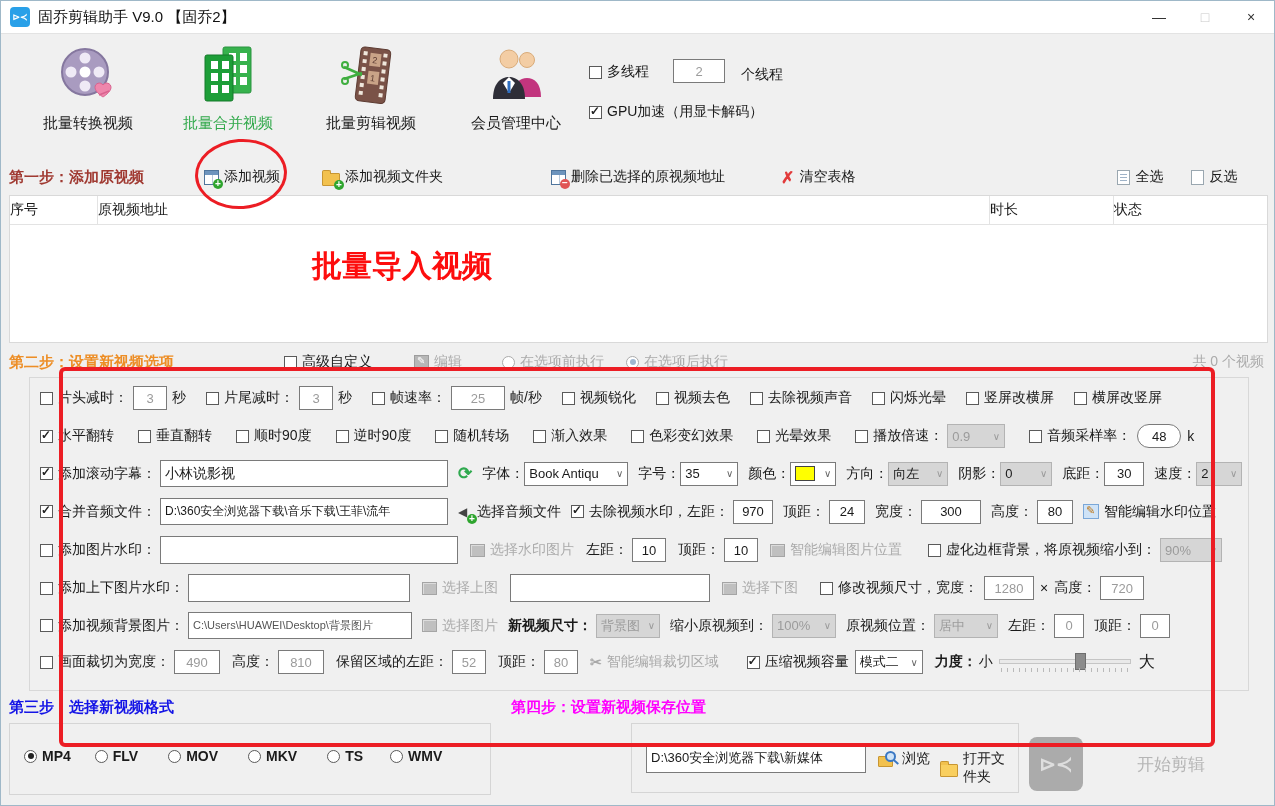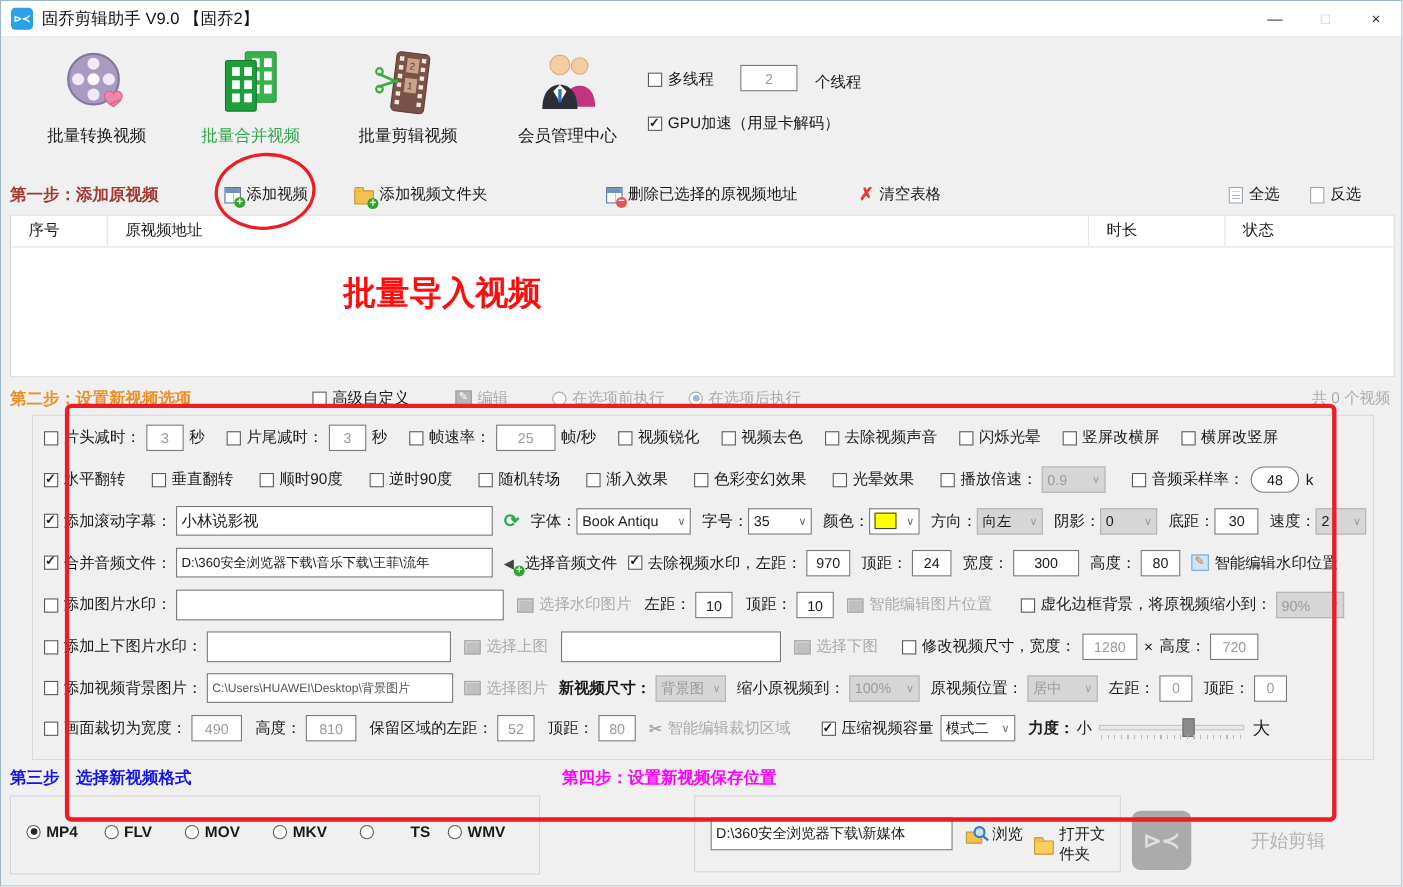--- a/index.html
+++ b/index.html
@@ -55,21 +55,21 @@
   .i-browse::after{content:"";position:absolute;left:7px;top:0;width:7px;height:7px;border:2px solid #3b78c3;border-radius:50%;background:#cfe3f7;}
   .i-browse .handle{position:absolute;left:15px;top:10px;width:6px;height:2px;background:#3b78c3;transform:rotate(40deg);}
   
   .steprow{position:absolute;left:8px;display:flex;align-items:center;}
   .step-title{font-weight:bold;font-size:15px;}
   .s1{color:#a03a32;} .s2{color:#ed8e26;} .s3{color:#1515e6;} .s4{color:#ff00ff;}
   .toolbtn{display:inline-flex;align-items:center;cursor:pointer;}
   
   .vtable{position:absolute;left:8px;top:194px;width:1259px;height:148px;background:#fff;border:1px solid #d9d9d9;box-sizing:border-box;}
   .vhead{display:flex;height:28px;border-bottom:1px solid #e3e3e3;align-items:center;}
-  .vhead .hc{height:100%;display:flex;align-items:center;padding-left:16px;border-right:1px solid #e3e3e3;box-sizing:border-box;font-size:14px;}
+  .vhead .hc{height:100%;display:flex;align-items:center;padding-left:0;border-right:1px solid #e3e3e3;box-sizing:border-box;font-size:14px;}
   .vhint{position:absolute;left:302px;top:50px;font-size:30px;font-weight:bold;color:#fd0d0d;}
   
   .panel{position:absolute;left:28px;top:376px;width:1220px;height:314px;border:1px solid #d8d8d8;box-sizing:border-box;}
   .orow{position:absolute;left:10px;display:flex;align-items:center;white-space:nowrap;}
   
   .slider{position:relative;width:132px;height:22px;flex:none;}
   .slider .track{position:absolute;left:0;right:0;top:8px;height:3px;background:#e9e9e9;border:1px solid #c5c5c5;}
   .slider .thumb{position:absolute;left:58%;top:2px;width:9px;height:15px;background:#8c8c8c;border:1px solid #6e6e6e;}
   .slider .ticks{position:absolute;left:2px;right:2px;top:17px;height:4px;background:repeating-linear-gradient(to right,#b9b9b9 0 1px,transparent 1px 6px);}
   
@@ -542,21 +542,21 @@
           <span>FLV</span>
         </span>
       <span class="grp" style="margin-right:30px;font-weight:bold;">
           <span class="rd"></span>
           <span>MOV</span>
         </span>
       <span class="grp" style="margin-right:30px;font-weight:bold;">
           <span class="rd"></span>
           <span>MKV</span>
         </span>
-      <span class="grp" style="margin-right:16px;font-weight:bold;gap:28px;">
+      <span class="grp" style="margin-right:27px;font-weight:bold;">
           <span class="rd"></span>
           <span>TS</span>
         </span>
       <span class="grp" style="font-weight:bold;">
           <span class="rd"></span>
           <span>WMV</span>
         </span>
     </div>
   </div>
 

